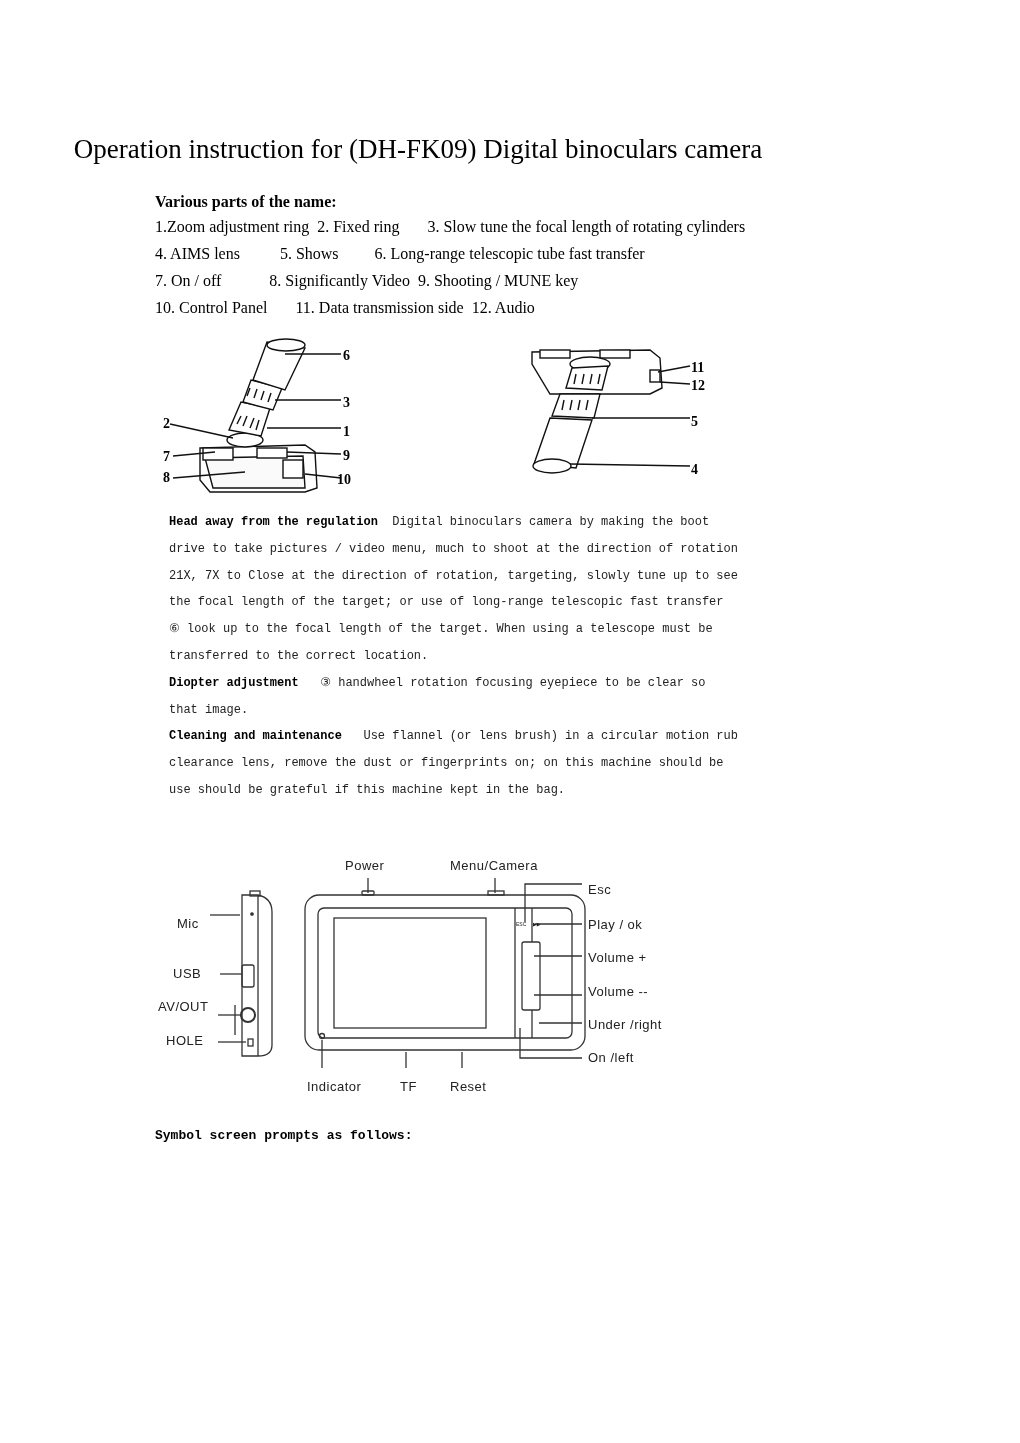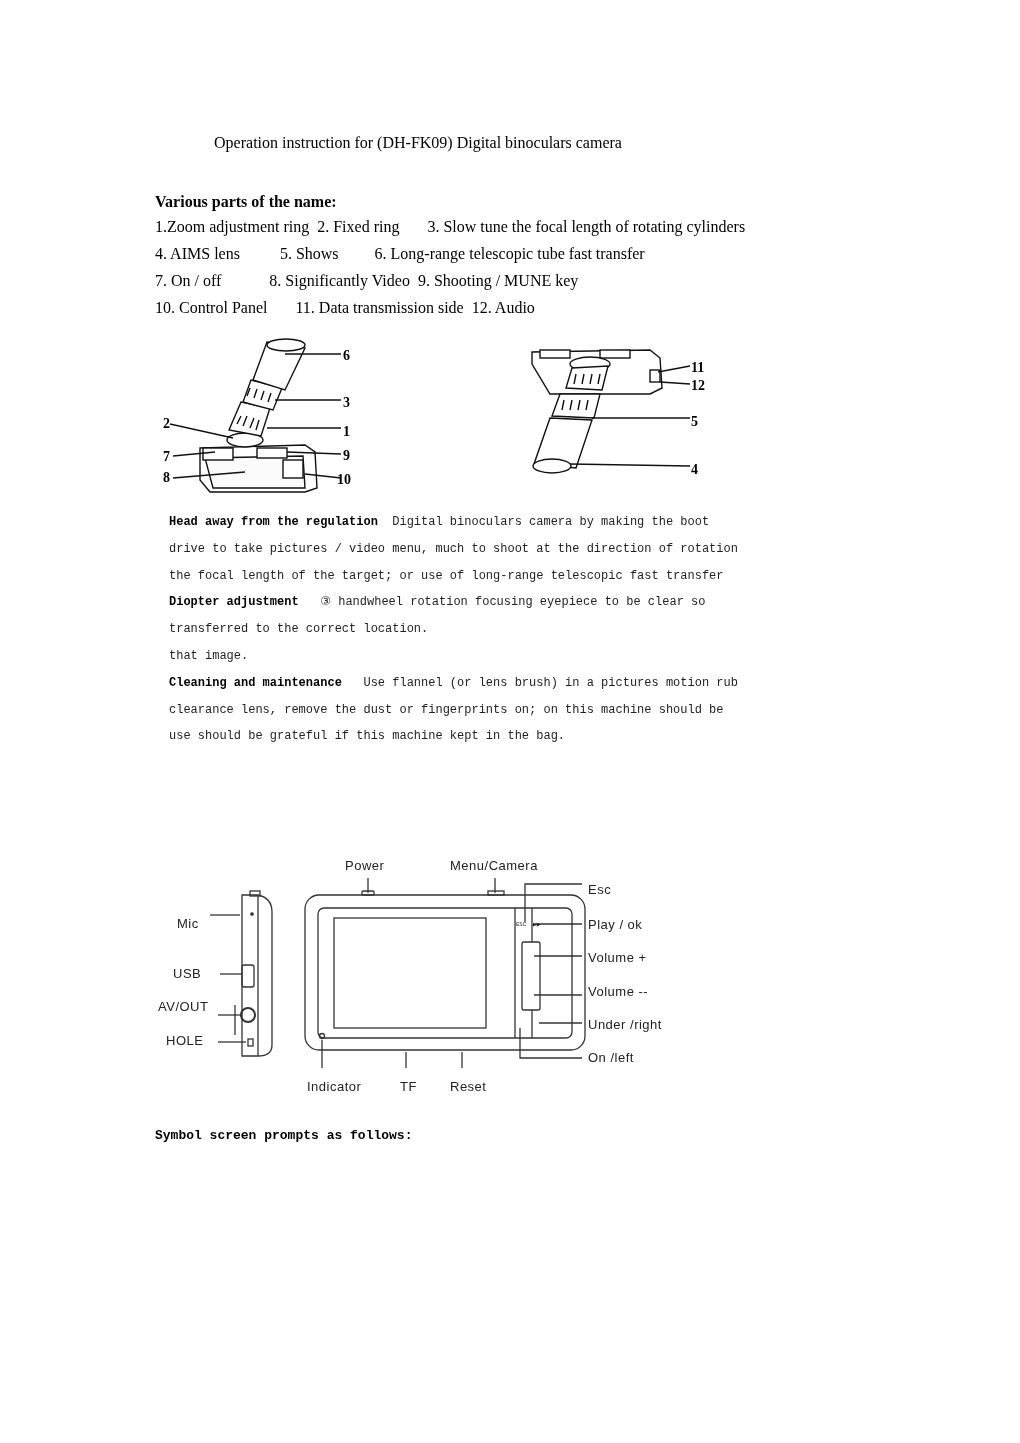--- a/index.html
+++ b/index.html
@@ -1,21 +1,21 @@
 <!DOCTYPE html>
 <html><head>
 <meta charset="utf-8">
 <style>
   html, body { margin:0; padding:0; background:#ffffff; }
   body { width:1020px; height:1443px; position:relative; overflow:hidden; color:#000; }
   .serif { font-family:"Liberation Serif", "DejaVu Serif", serif; }
   .mono  { font-family:"Liberation Mono", "DejaVu Sans Mono", monospace; }
   .abs { position:absolute; }
 
-  #title { left:0; width:836px; top:134px; text-align:center; font-size:16px; }
+  #title { left:0; width:836px; top:134px; text-align:center; font-size:27px; }
   #parts-heading { left:155px; top:193px; font-size:16px; font-weight:bold; }
   .parts-line { left:155px; font-size:16px; white-space:pre;font-family:Liberation Serif, serif; }
 
   .para { left:169px; width:730px; font-size:12px; line-height:26.8px; color:#222; }
   .para b { font-weight:bold; color:#000; }
   .para p { margin:0; white-space:pre; }
 
   .callout { font-family:"Liberation Serif", serif; font-weight:bold; font-size:14px; }
   .ctrl-label { font-family:"Liberation Sans", sans-serif; font-size:13px; color:#222; letter-spacing:0.5px; }
 
@@ -94,25 +94,27 @@
     <text x="181" y="32">11</text>
     <text x="181" y="50">12</text>
     <text x="181" y="86">5</text>
     <text x="181" y="134">4</text>
   </g>
 </svg>
 
 <div class="abs para mono" style="top:509px">
   <p><b>Head away from the regulation</b><span>  Digital binoculars camera by making the boot</span></p>
   <p>drive to take pictures / video menu, much to shoot at the direction of rotation</p>
+  <p>21X, 7X to Close at the direction of rotation, targeting, slowly tune up to see</p>
   <p>the focal length of the target; or use of long-range telescopic fast transfer</p>
+  <p>⑥ look up to the focal length of the target. When using a telescope must be</p>
+  <p>transferred to the correct location.</p>
   <p><b>Diopter adjustment</b><span>   ③ handwheel rotation focusing eyepiece to be clear so</span></p>
-  <p>transferred to the correct location.</p>
   <p>that image.</p>
-  <p><b>Cleaning and maintenance</b><span>   Use flannel (or lens brush) in a pictures motion rub</span></p>
+  <p><b>Cleaning and maintenance</b><span>   Use flannel (or lens brush) in a circular motion rub</span></p>
   <p>clearance lens, remove the dust or fingerprints on; on this machine should be</p>
   <p>use should be grateful if this machine kept in the bag.</p>
 </div>
 
 <svg style="left:150px;top:850px" width="560" height="250" viewBox="0 0 560 250">
   <g fill="none" stroke="#333" stroke-width="1.3">
 
     <path d="M92 45 L108 45 Q122 48 122 62 L122 195 Q122 206 108 206 L92 206 Z"></path>
     <line x1="108" y1="45" x2="108" y2="206"></line>
     <rect x="100" y="41" width="10" height="5"></rect>

